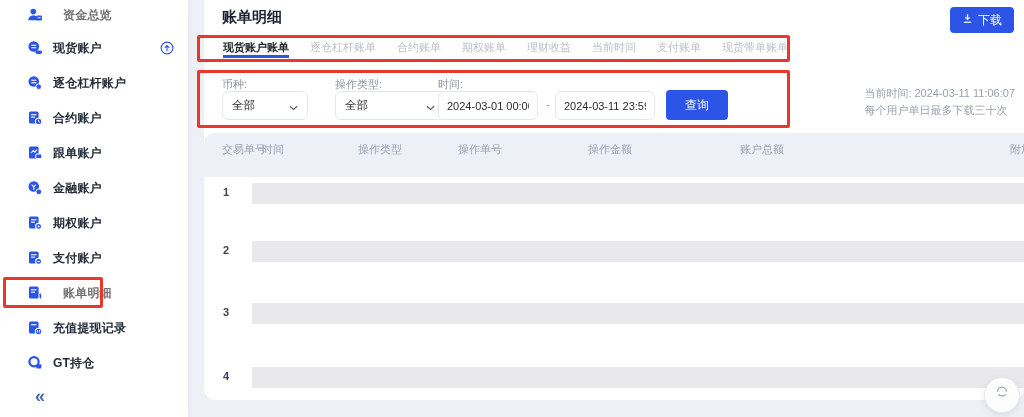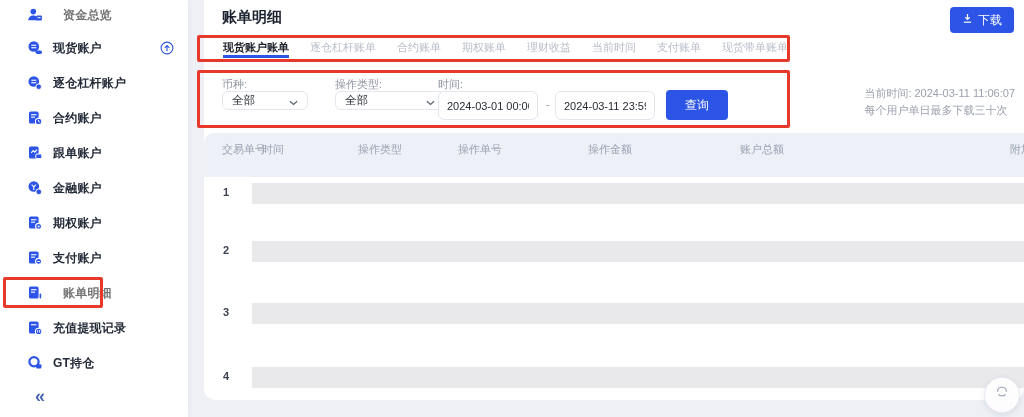--- a/index.html
+++ b/index.html
@@ -26,21 +26,21 @@
   .top-btns { position:absolute; right:10px; top:7px; display:flex; gap:10px; }
   .btn-blue { background:#2c54e6; color:#fff; font-size:12px; height:26px; border:none; border-radius:4px;
               padding:0 12px; display:flex; align-items:center; gap:5px; cursor:pointer; white-space:nowrap;
               font-family:inherit; }
 
   .tabs { position:absolute; left:19px; top:40px; display:flex; gap:21px; align-items:flex-start; }
   .tab { font-size:11px; color:#b9bec8; cursor:pointer; white-space:nowrap; }
   .tab.active { color:#1d2129; font-weight:700; border-bottom:3px solid #2c54e6; }
 
   .flt-label { position:absolute; font-size:11px; color:#8d93a0; top:77px; }
-  .select { position:absolute; top:91px; height:19px; background:#fff; border:1px solid #e3e6ed; border-radius:6px;
+  .select { position:absolute; top:91px; height:29px; background:#fff; border:1px solid #e3e6ed; border-radius:6px;
             display:flex; align-items:center; justify-content:space-between; padding:0 9px; cursor:pointer; }
   .select .val { font-size:11.5px; color:#272b33; }
   .date-input { position:absolute; top:91px; height:29px; border:1px solid #e3e6ed; border-radius:6px;
                 font-size:11px; color:#272b33; padding:0 8px; font-family:inherit; background:#fff; }
   .range-sep { position:absolute; top:98px; font-size:11px; color:#8d93a0; }
   .btn-search { position:absolute; left:462px; top:90px; width:62px; height:30px; background:#2c54e6; color:#fff;
                 border:none; border-radius:4px; font-size:12px; cursor:pointer; font-family:inherit; }
 
   .notes { position:absolute; right:9px; top:85px; text-align:left; font-size:11px; color:#9aa0ac; line-height:17px; }
 

